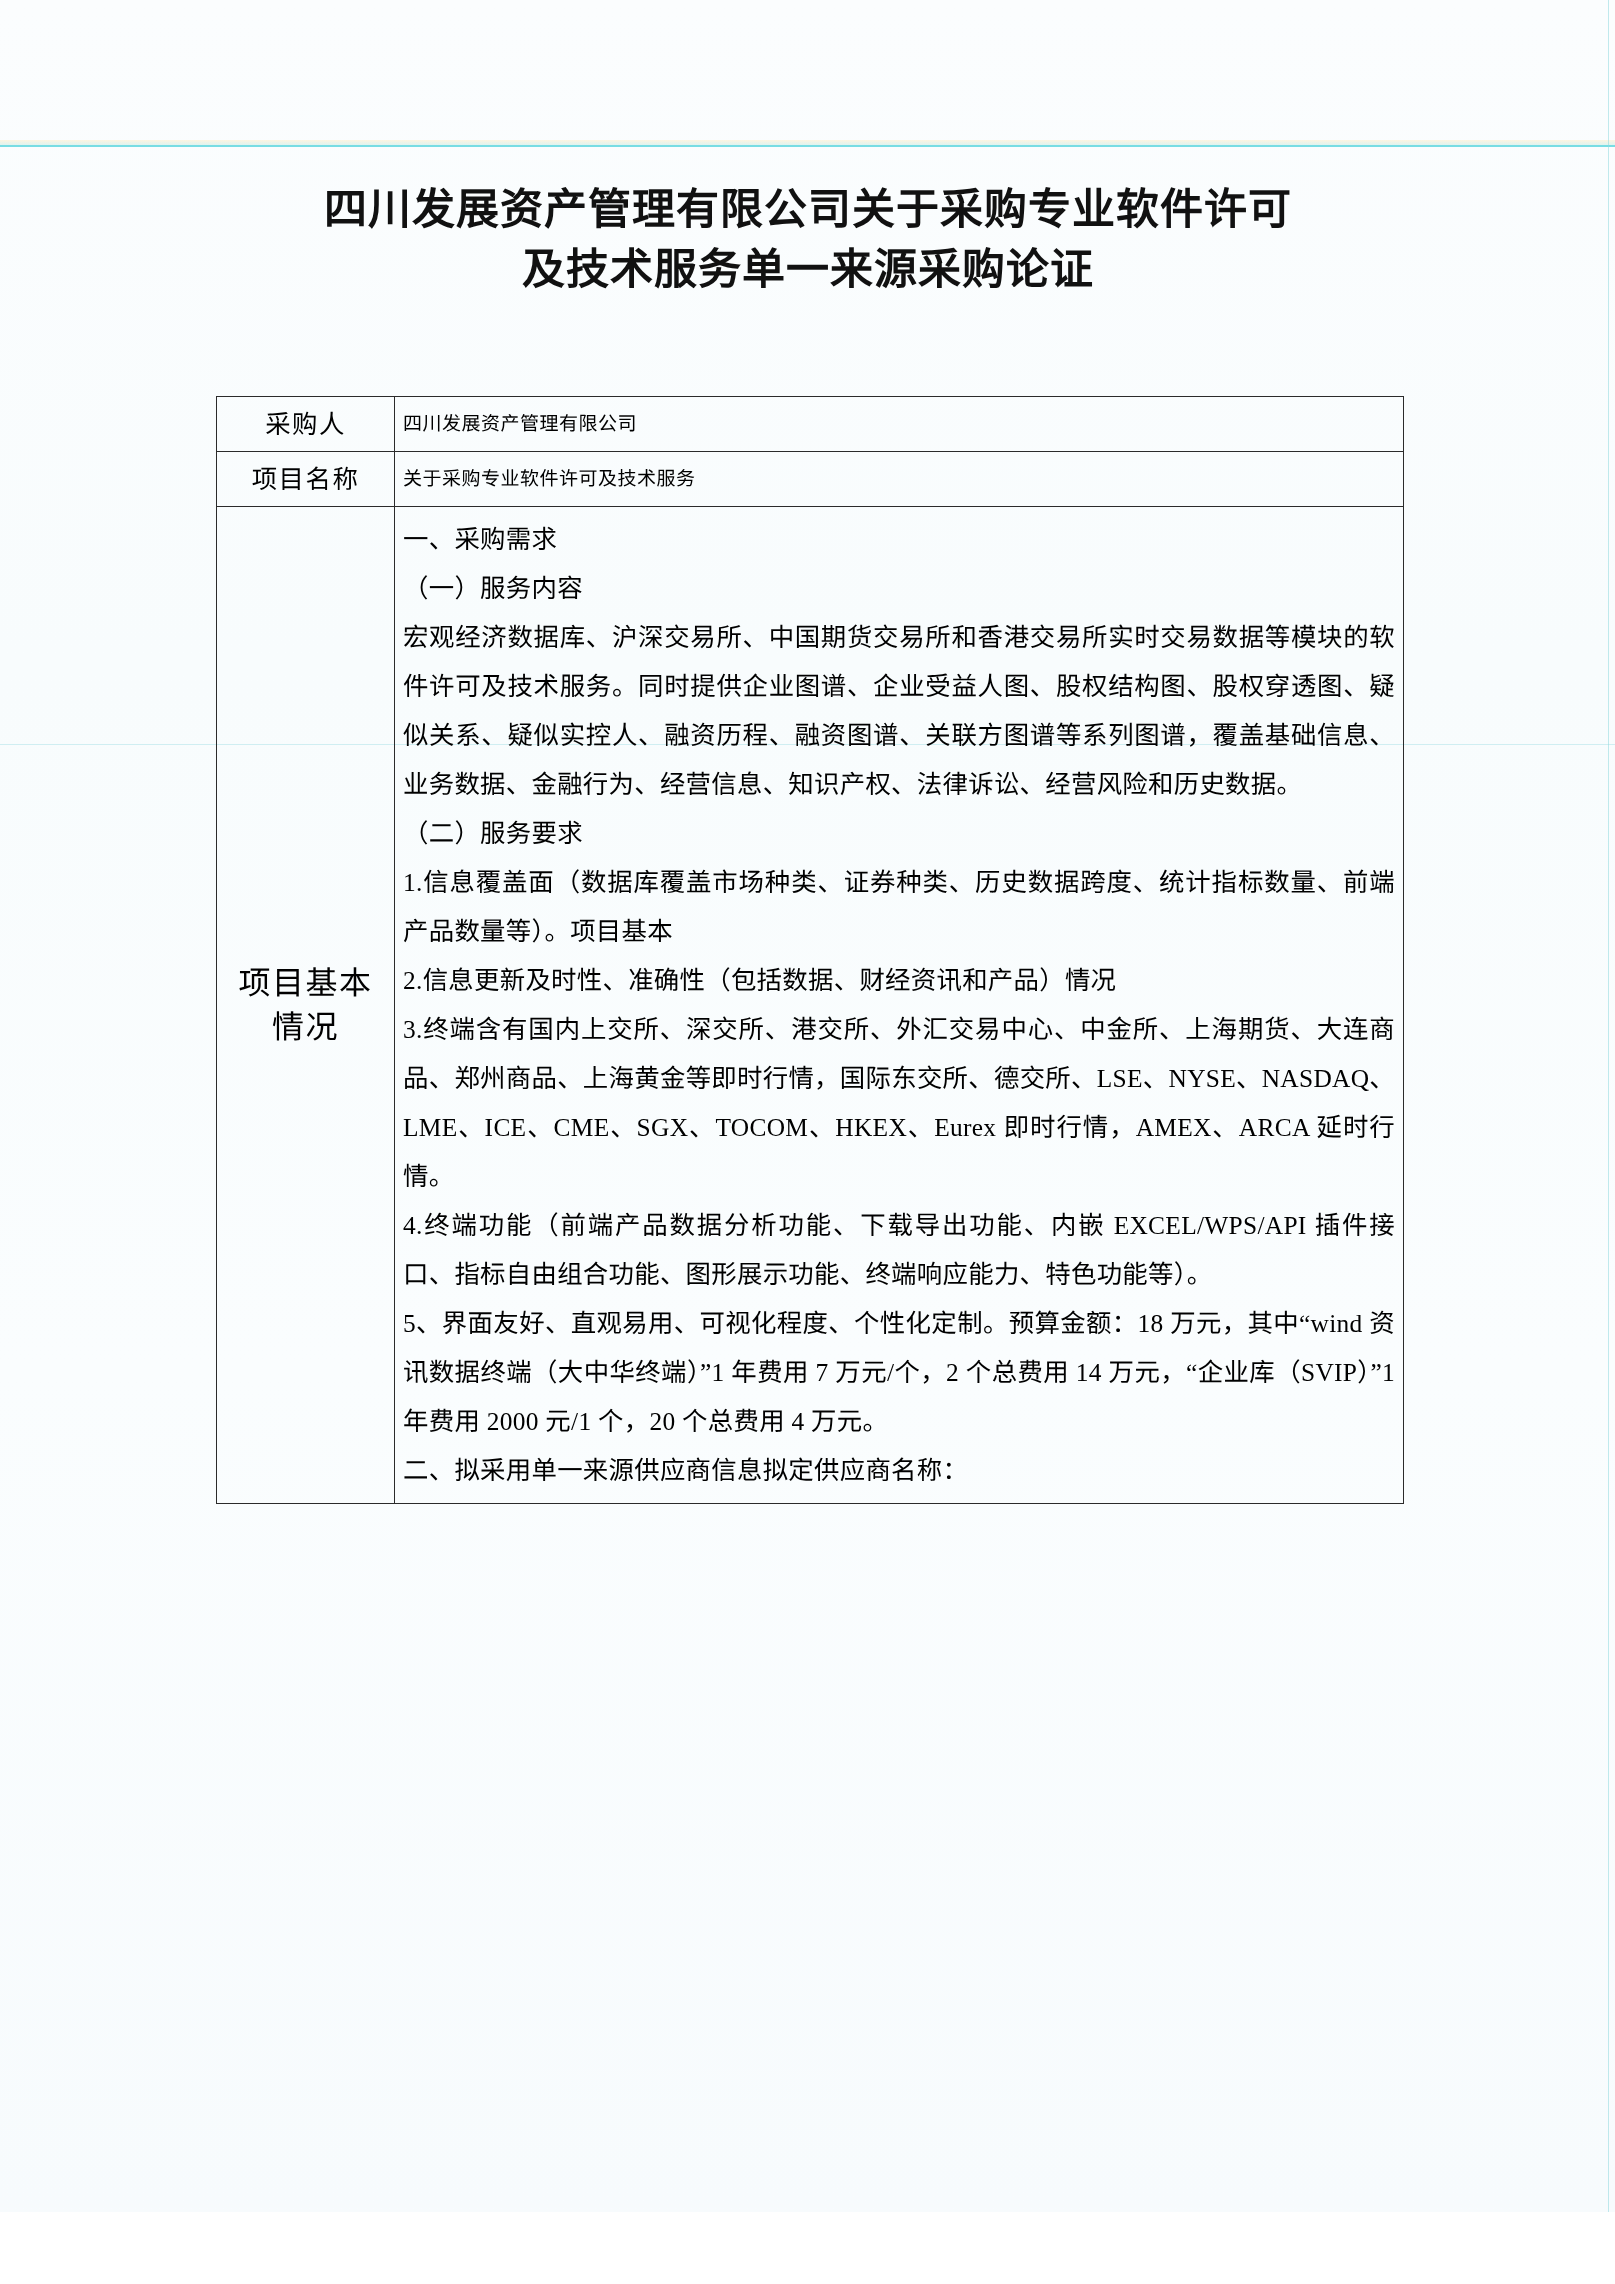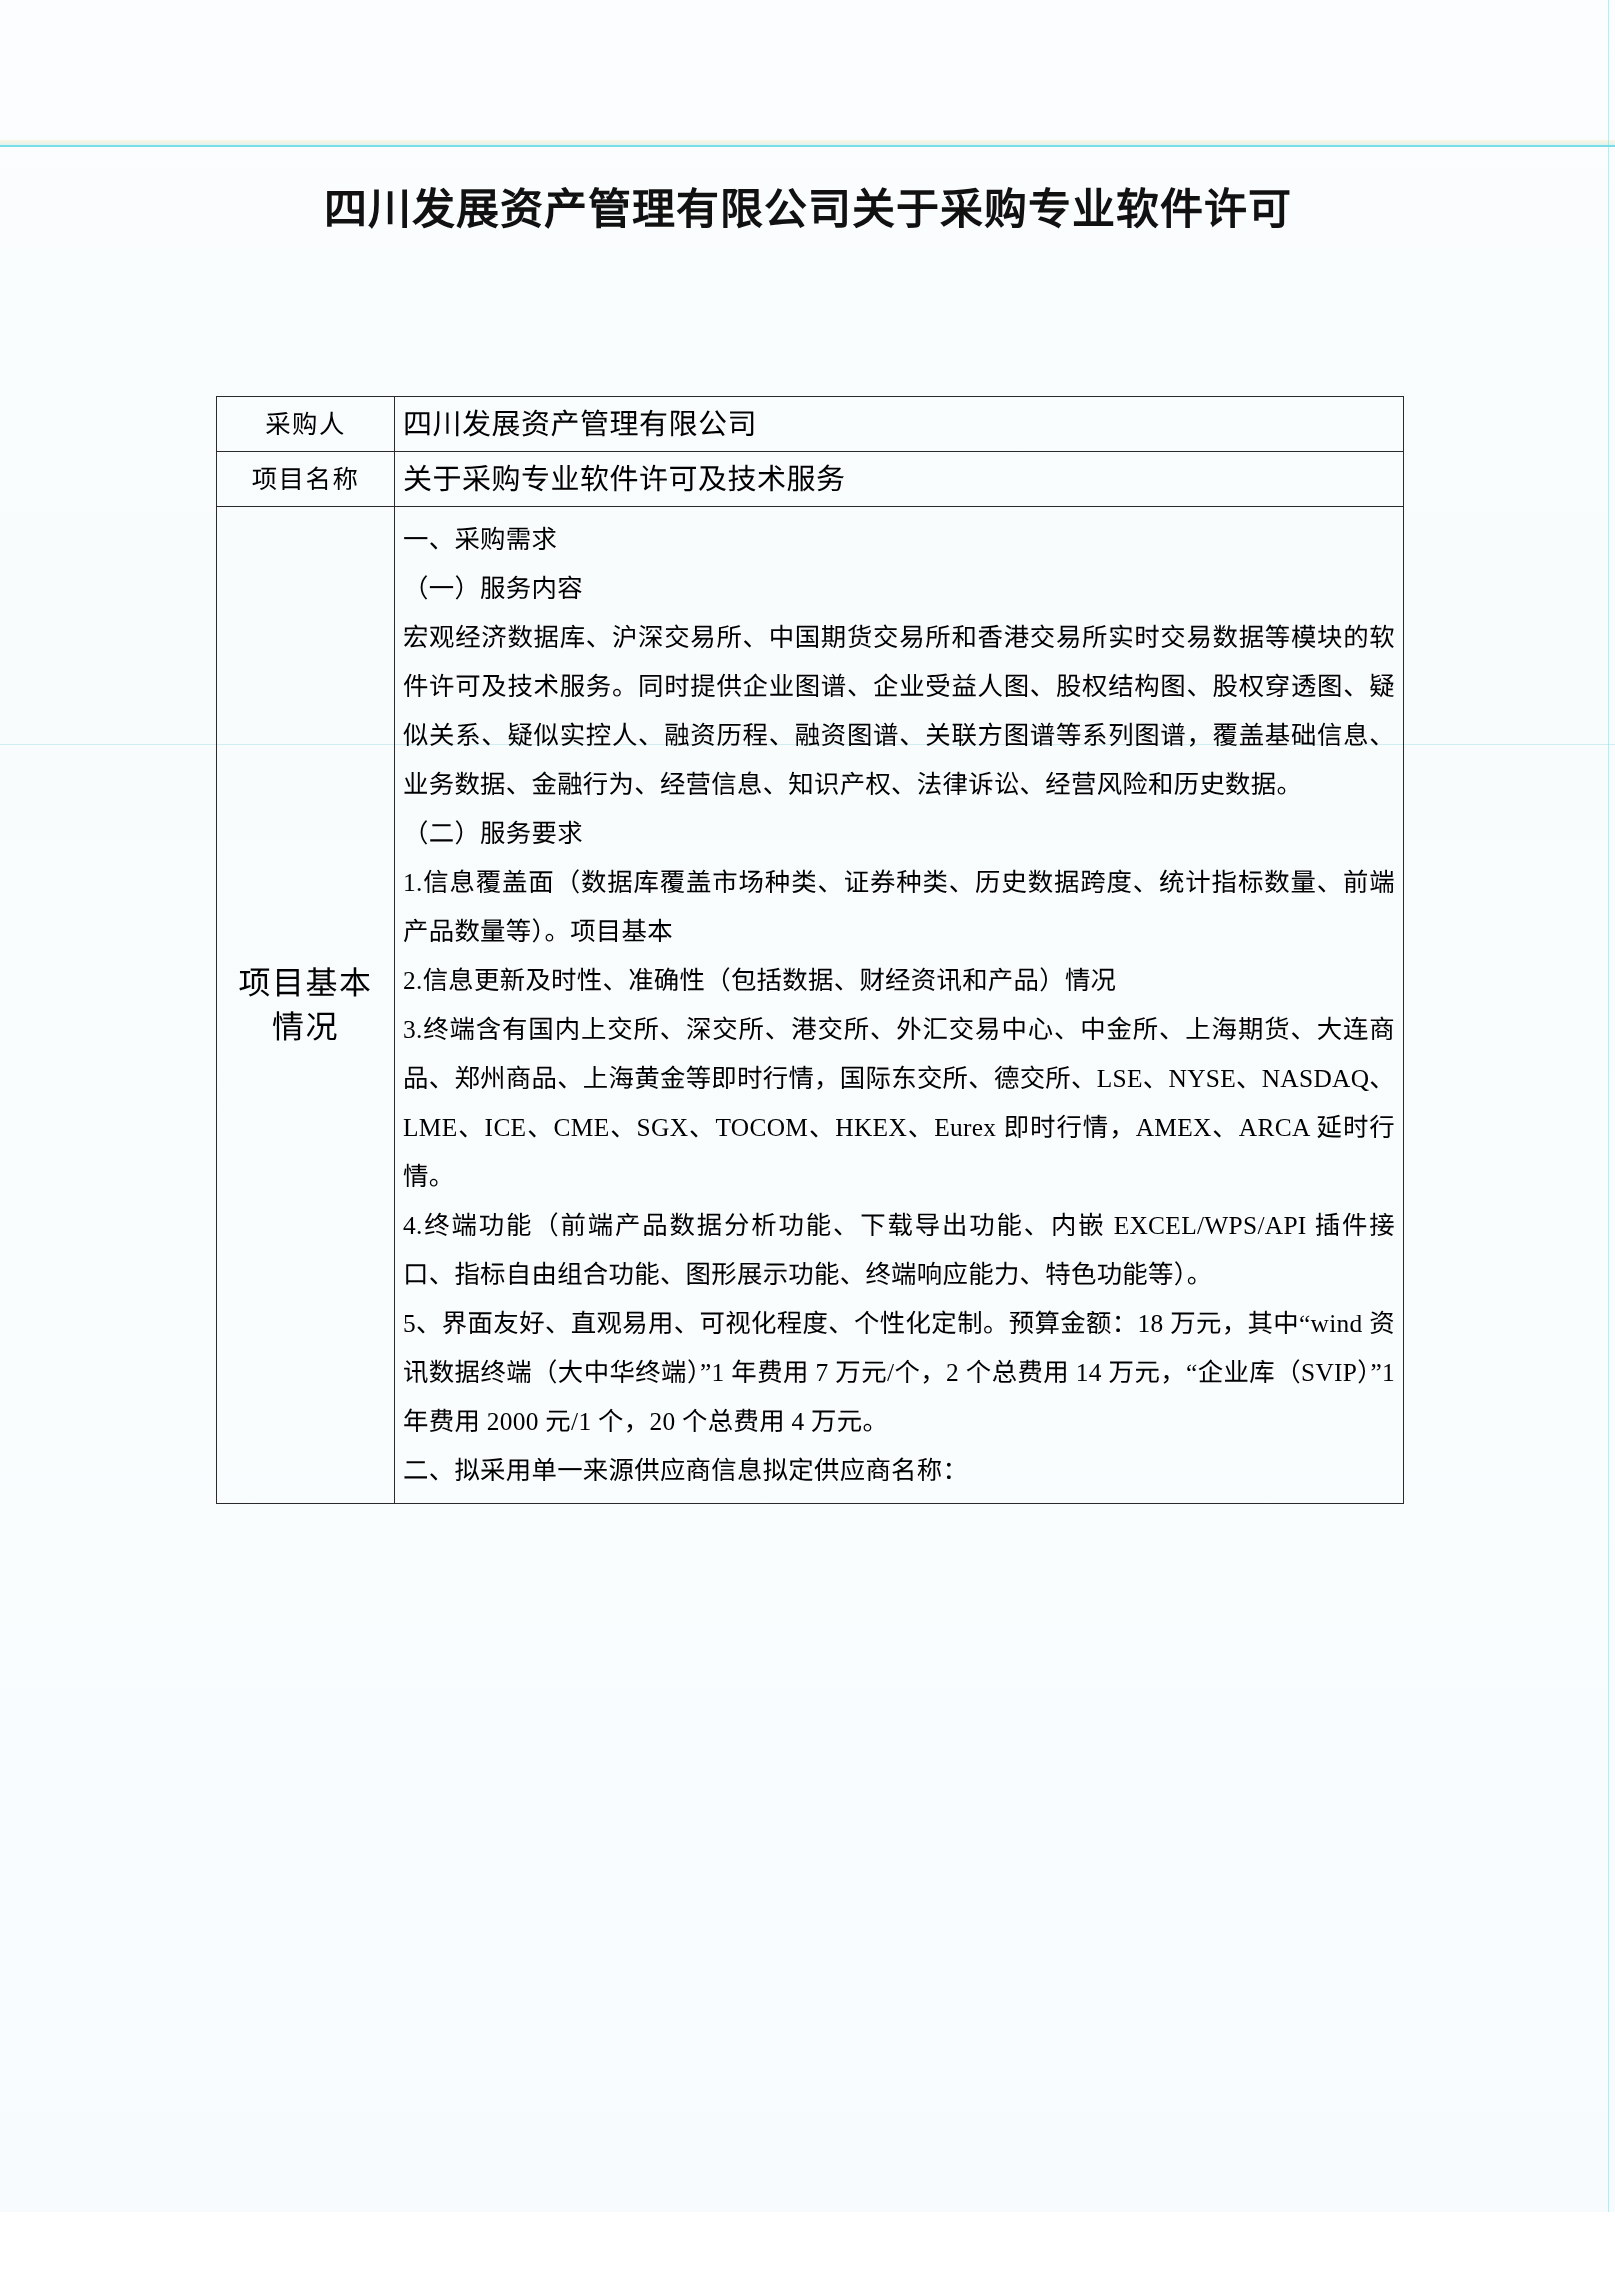--- a/index.html
+++ b/index.html
@@ -112,21 +112,21 @@
 
   .cell-label {
     text-align: center;
     font-size: 25.4px;
     line-height: 38px;
     letter-spacing: 1.5px;
     padding: 13.2px 5.1px;
   }
 
   .cell-value {
-    font-size: 29px;
+    font-size: 19px;
     line-height: 38px;
     letter-spacing: 0.5px;
     padding: 13.2px 0 13.2px 12.2px;
   }
 
   
   .cell-label-tall {
     text-align: center;
     font-size: 32px;
     line-height: 44px;
@@ -167,20 +167,21 @@
 <div class="page">
 
   <div class="paper-tint"></div>
   <div class="scan-line-top-soft"></div>
   <div class="scan-line-top"></div>
   <div class="scan-line-mid"></div>
   <div class="scan-edge-right"></div>
 
   <div class="doc-title">
     <span class="tl">四川发展资产管理有限公司关于采购专业软件许可</span>
+    <span class="tl">及技术服务单一来源采购论证</span>
   </div>
 
   <table class="info-table">
     <colgroup>
       <col class="col-label">
       <col>
     </colgroup>
     <tbody>
 
       <tr>

